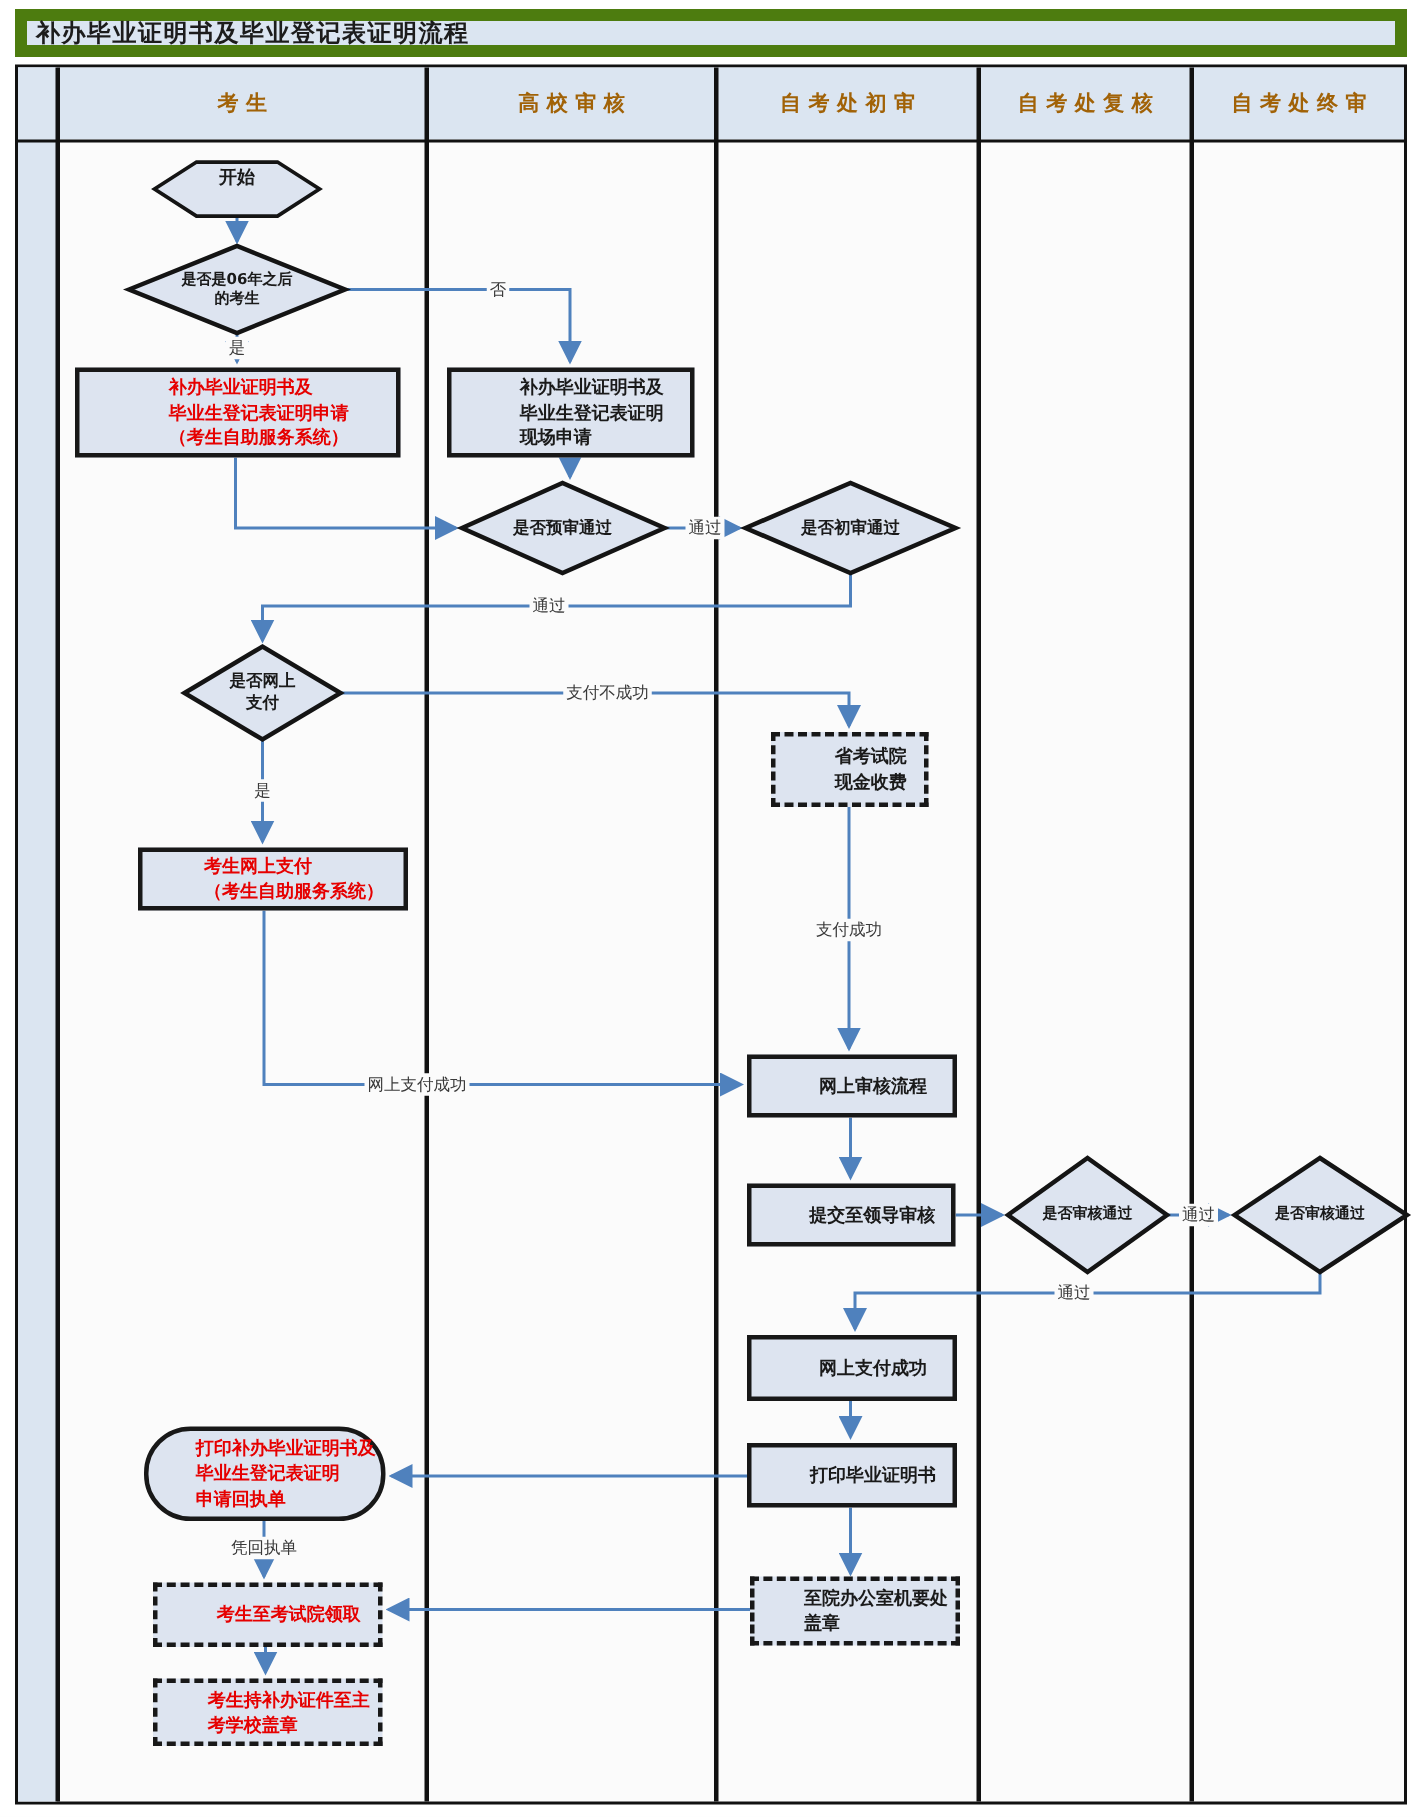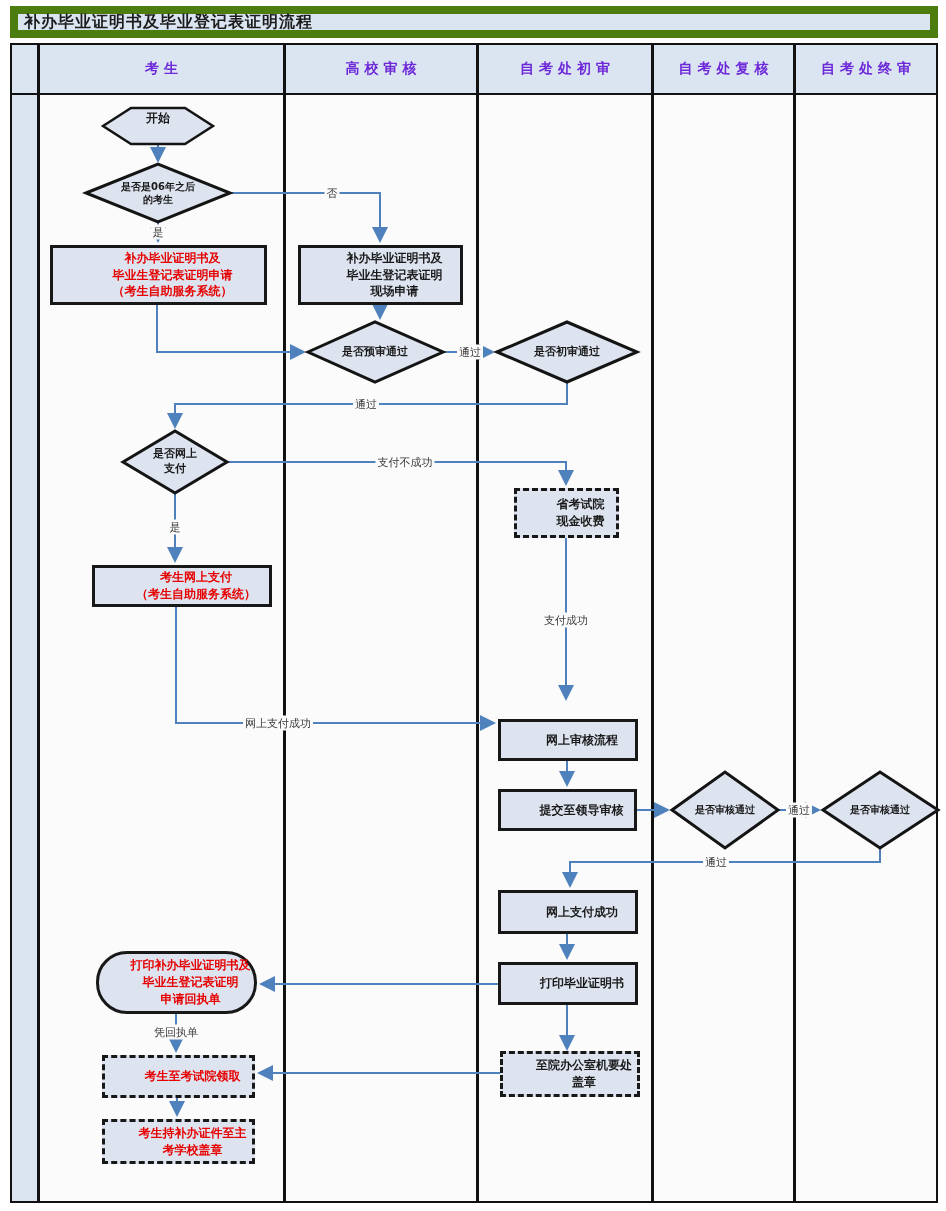--- a/index.html
+++ b/index.html
@@ -15,26 +15,26 @@
     position:absolute; left:10px; top:43px; width:928px; height:1160px;
     border:2px solid #111; box-sizing:border-box; background:#fbfbfb;
   }
   .header-bg { position:absolute; left:12px; top:45px; width:924px; height:48px; background:#dbe5f1; }
   .strip-bg  { position:absolute; left:12px; top:45px; width:26px; height:1156px; background:#dbe5f1; }
   .hline { position:absolute; background:#111; }
   .vline { position:absolute; background:#111; width:3px; }
   .lane-head {
     position:absolute; top:45px; height:48px;
     display:flex; align-items:center; justify-content:center;
-    font-size:14px; font-weight:bold; color:#6d28d9; letter-spacing:5px; text-indent:5px;
+    font-size:14px; font-weight:bold; color:#a16207; letter-spacing:5px; text-indent:5px;
   }
   svg.overlay { position:absolute; left:0; top:0; pointer-events:none; }
   .rect-node {
     position:absolute; background:#dde4f0; border:3px solid #181818; box-sizing:border-box;
-    display:flex; align-items:center; justify-content:center; text-align:center;
+    display:flex; align-items:center; justify-content:center; 
     font-size:12px; font-weight:bold; line-height:1.4; color:#1a1a1a; white-space:pre-line;padding-left:28px;
   }
   .dashed { border-style:dashed; }
   .red { color:#e60000; }
   .shape-label {
     position:absolute; display:flex; align-items:center; justify-content:center;
     text-align:center; font-size:11px; font-weight:bold; color:#1a1a1a;
     white-space:pre-line; line-height:1.35; pointer-events:none;
   }
   .edge-label {
@@ -120,21 +120,21 @@
   <div class="rect-node red" style="left:50px;top:245px;width:217px;height:60px;">补办毕业证明书及
 毕业生登记表证明申请
 （考生自助服务系统）</div>
   <div class="rect-node" style="left:298px;top:245px;width:165px;height:60px;">补办毕业证明书及
 毕业生登记表证明
 现场申请</div>
   <div class="rect-node dashed" style="left:514px;top:488px;width:105px;height:50px;">省考试院
 现金收费</div>
   <div class="rect-node red" style="left:92px;top:565px;width:180px;height:42px;">考生网上支付
 （考生自助服务系统）</div>
-  <div class="rect-node" style="left:498px;top:703px;width:140px;height:42px;margin-top:16px;">网上审核流程</div>
+  <div class="rect-node" style="left:498px;top:703px;width:140px;height:42px;">网上审核流程</div>
   <div class="rect-node" style="left:498px;top:789px;width:139px;height:42px;">提交至领导审核</div>
   <div class="rect-node" style="left:498px;top:890px;width:140px;height:44px;">网上支付成功</div>
   <div class="rect-node" style="left:498px;top:962px;width:140px;height:43px;">打印毕业证明书</div>
   <div class="rect-node red" style="left:96px;top:951px;width:161px;height:63px;border-radius:31px;">打印补办毕业证明书及
 毕业生登记表证明
 申请回执单</div>
   <div class="rect-node dashed" style="left:500px;top:1051px;width:140px;height:46px;">至院办公室机要处
 盖章</div>
   <div class="rect-node dashed red" style="left:102px;top:1055px;width:153px;height:43px;">考生至考试院领取</div>
   <div class="rect-node dashed red" style="left:102px;top:1119px;width:153px;height:45px;">考生持补办证件至主

